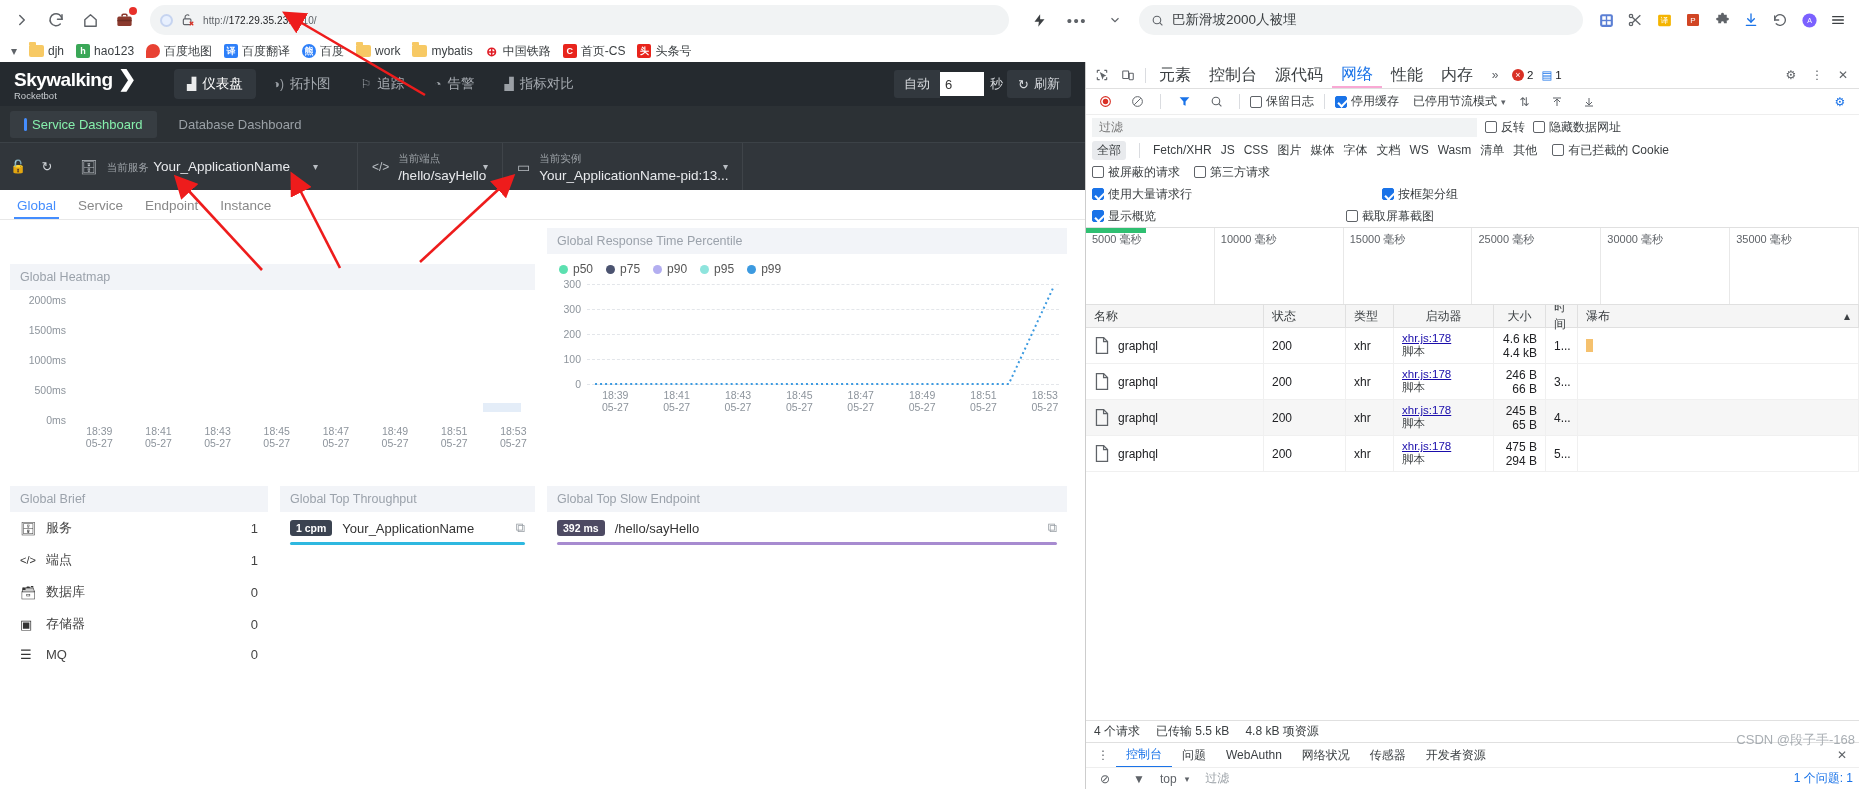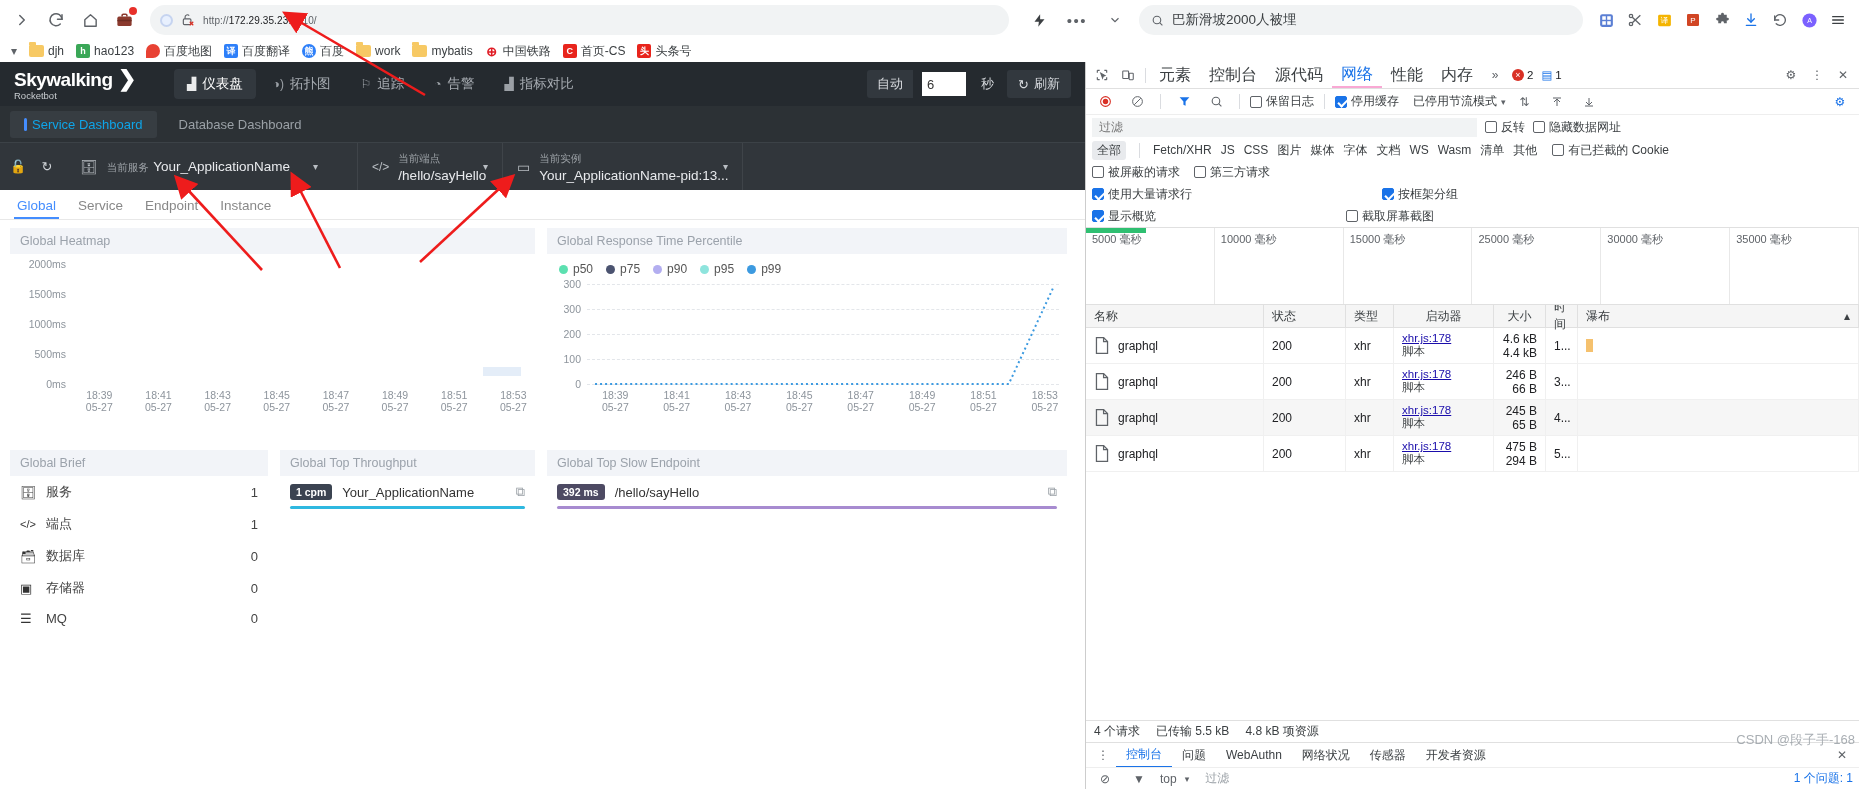--- a/index.html
+++ b/index.html
@@ -39,31 +39,31 @@
   
   .app { position:absolute; left:0; top:62px; width:1085px; height:727px; background:#fff; overflow:hidden; }
   .sw-header { height:44px; background:#252a2f; display:flex; align-items:center; padding:0 14px; }
   .sw-logo { color:#fff; font-size:19px; font-weight:bold; letter-spacing:-.5px; line-height:1; position:relative; }
   .sw-logo .sub { display:block; font-size:9.5px; font-weight:normal; color:#c8ccd0; letter-spacing:0; margin-top:1px;}
   .sw-nav { display:flex; align-items:center; margin-left:38px; gap:4px; }
   .sw-nav-item { display:flex; align-items:center; gap:6px; padding:6px 13px; border-radius:4px;
                  font-size:13.5px; color:#a8adb3; white-space:nowrap; }
   .sw-nav-item.active { background:#32383e; color:#fff; }
   .sw-nav-item .ic { font-size:12px; opacity:.9; }
-  .sw-refresh { margin-left:auto; display:flex; align-items:center; gap:9px;padding-left:46px; }
+  .sw-refresh { margin-left:auto; display:flex; align-items:center; gap:0;padding-left:46px; }
   .auto-btn { background:#32383e; color:#d7dade; font-size:13px; padding:5px 10px; border-radius:3px 0 0 3px;}
   .sec-input { width:44px; height:24px; background:#fff; border:none; font-size:13px; color:#333; padding:0 5px;
                font-family:"Liberation Sans", sans-serif; }
   .sec-label { color:#d7dade; font-size:13px; margin:0 4px 0 6px; }
   .refresh-btn { background:#32383e; color:#d7dade; font-size:13px; padding:5px 11px; border-radius:3px;
                  display:flex; align-items:center; gap:5px; }
 
   .sw-sub { height:36px; background:#2c3135; display:flex; align-items:center; padding:0 10px; gap:8px; }
   .sub-tab { font-size:13px; color:#9aa0a6; padding:6px 14px; border-radius:3px; display:flex; align-items:center; gap:5px;}
-  .sub-tab.active { background:#373d42; color:#0ea5e9; }
+  .sub-tab.active { background:#373d42; color:#86efac; }
   .sub-tab.active:before { content:''; width:3px; height:13px; background:#448dfe; border-radius:2px; }
 
   .sw-selectors { height:48px; background:#31363b; display:flex; align-items:stretch; border-top:1px solid #3c4247;}
   .sel-icons { display:flex; align-items:center; gap:0; padding:0 4px; }
   .sel-ico { width:28px; display:flex; align-items:center; justify-content:center; color:#cfd3d7; font-size:13px;}
   .vsep { width:1px; background:#454b50; margin:10px 0; }
   .selector { display:flex; align-items:center; gap:9px; padding:0 14px; border-right:1px solid #3f4449; min-width:0;}
   .selector .gl { color:#b9bec3; font-size:14px; flex:0 0 auto; }
   .sel-txt { min-width:0; }
   .sel-lbl { font-size:10.5px; color:#9ba0a5; line-height:1.2; }
@@ -447,21 +447,21 @@
     <div class="sw-tab active">Global</div>
     <div class="sw-tab">Service</div>
     <div class="sw-tab">Endpoint</div>
     <div class="sw-tab">Instance</div>
   </div>
 
   <div class="panels">
 
     <div class="prow">
 
-      <div class="pcard" style="width:525px;">
+      <div class="pcard" style="width:525px;margin-top:36px;">
         <div class="ptitle">Global Heatmap</div>
         <div class="pbody" style="height:170px;padding:10px 8px 0 62px;">
           <div class="chart" style="position:relative;height:120px;">
             <span class="ylab" style="top:100%">0ms</span>
             <span class="ylab" style="top:75%">500ms</span>
             <span class="ylab" style="top:50%">1000ms</span>
             <span class="ylab" style="top:25%">1500ms</span>
             <span class="ylab" style="top:0%">2000ms</span>
 
             <div style="position:absolute;right:6px;top:86%;width:38px;height:9px;background:#e4edf8;"></div>

